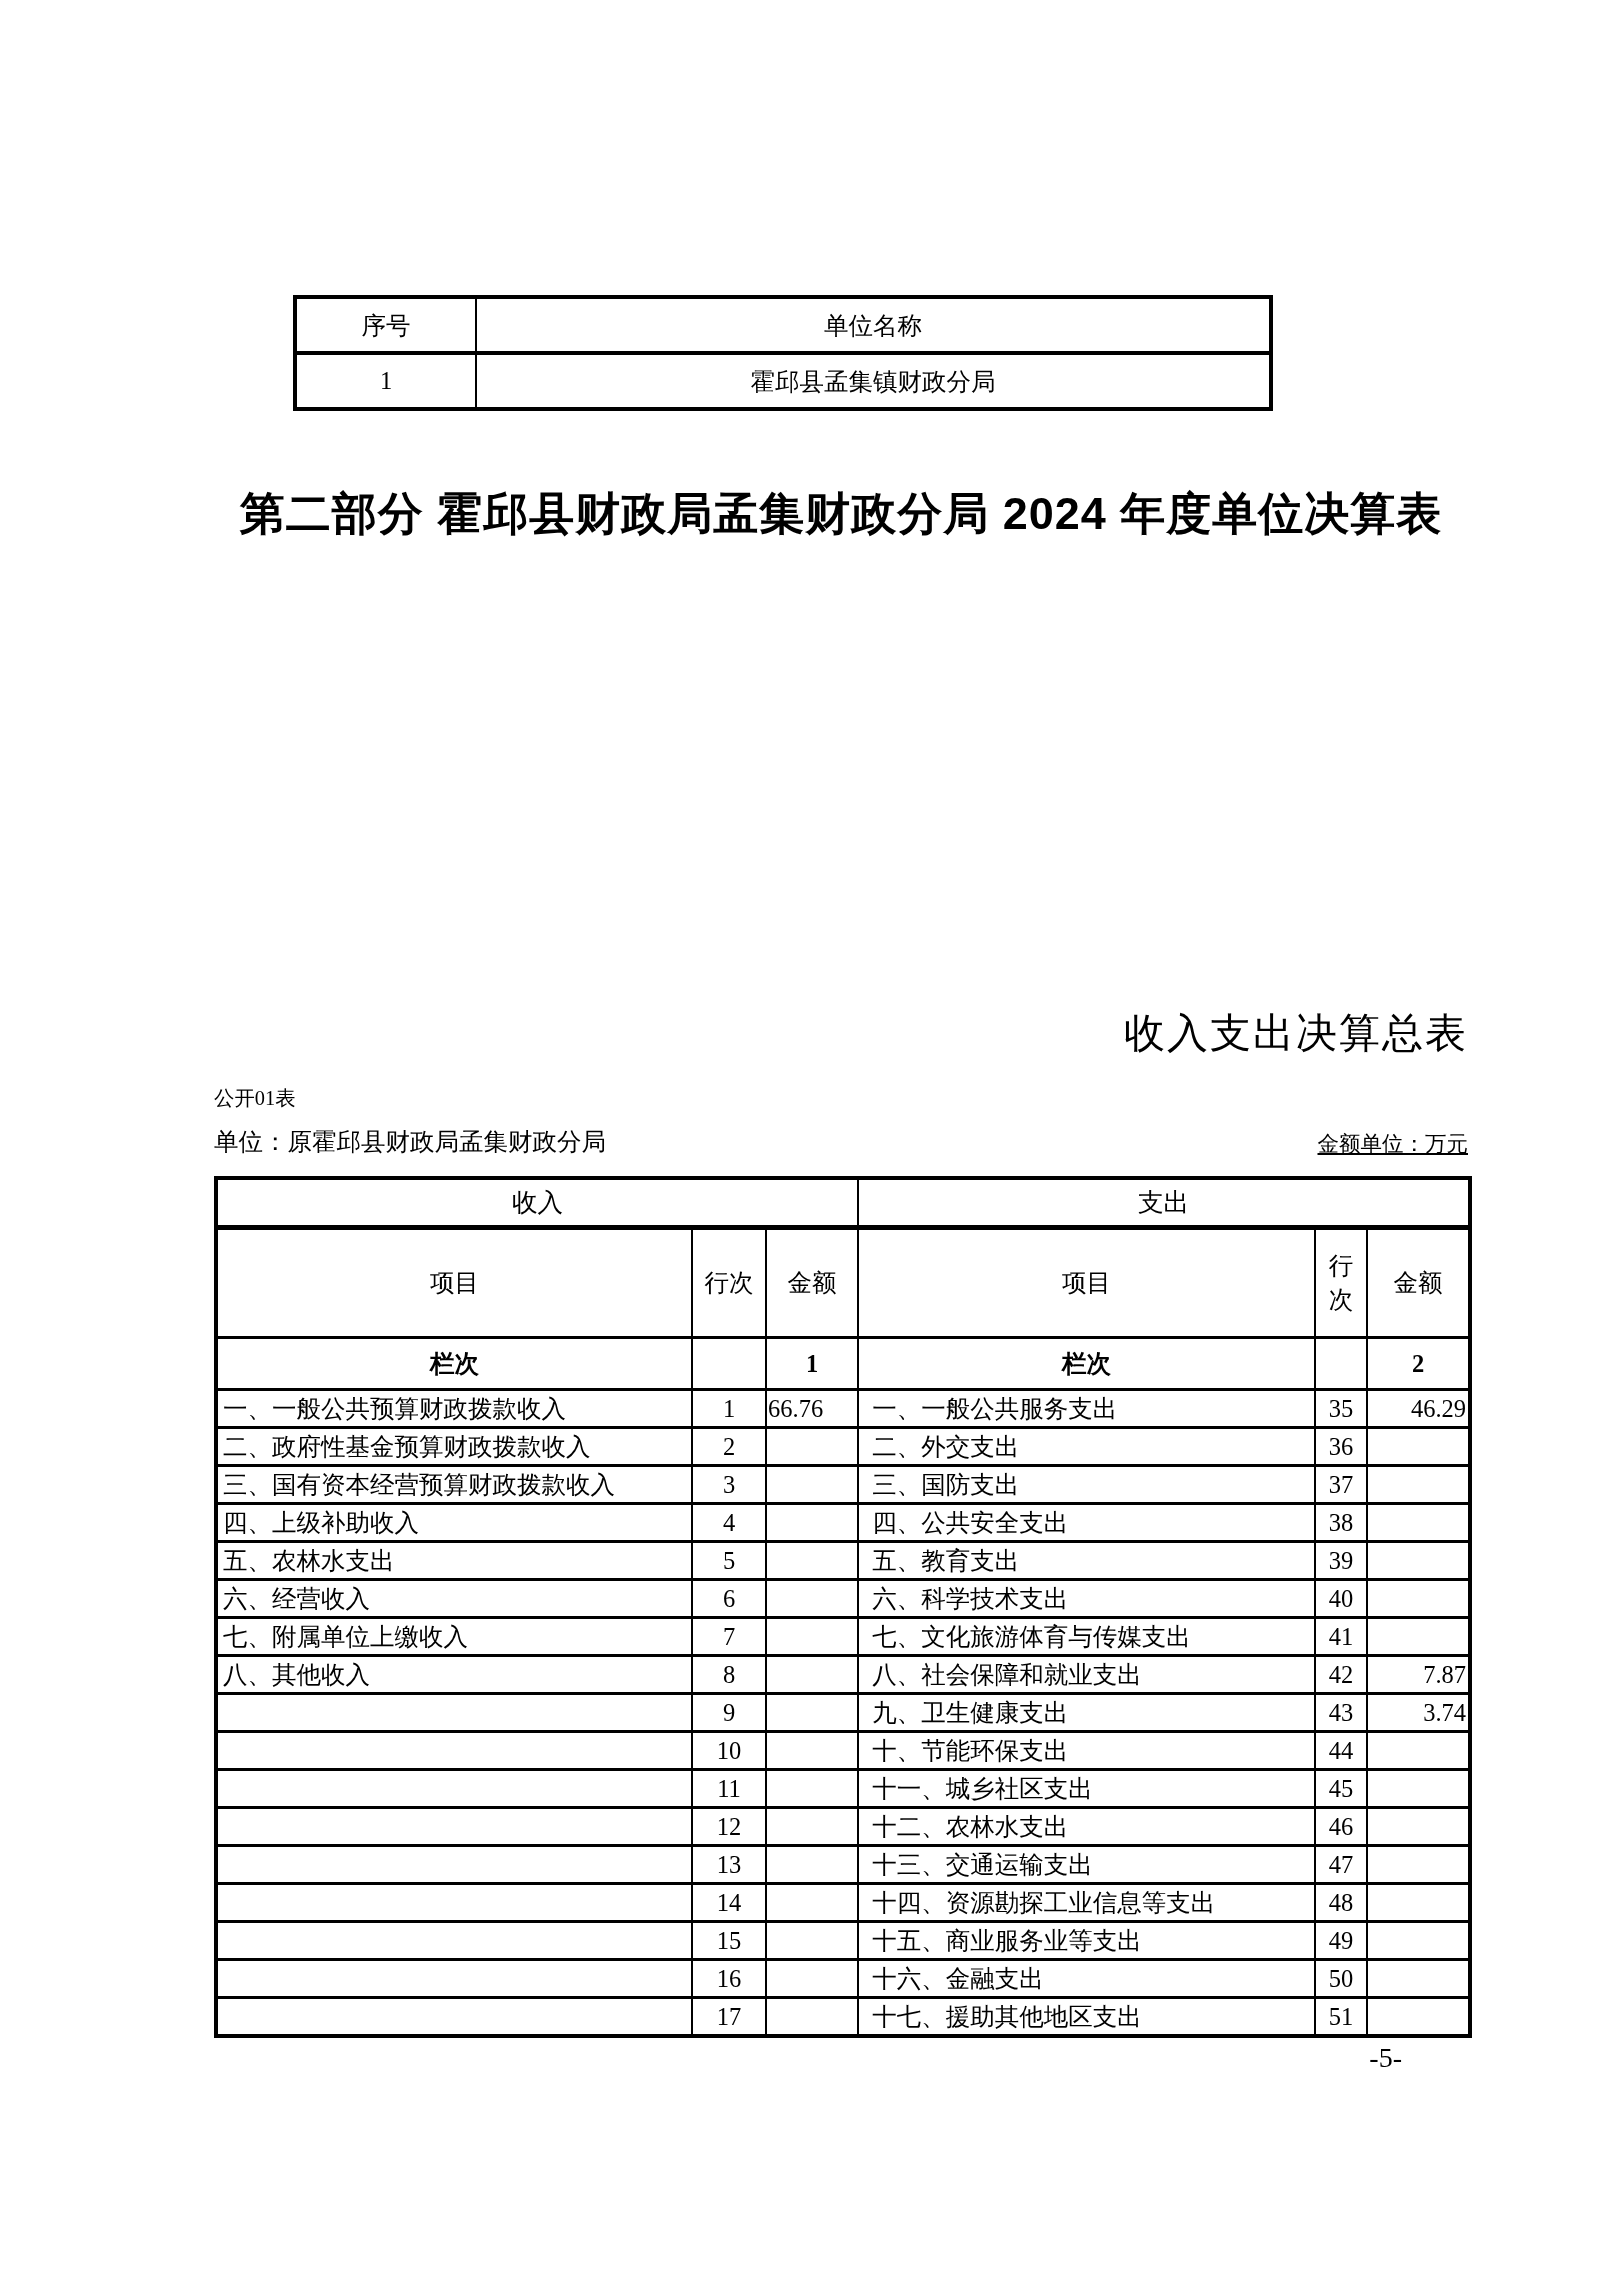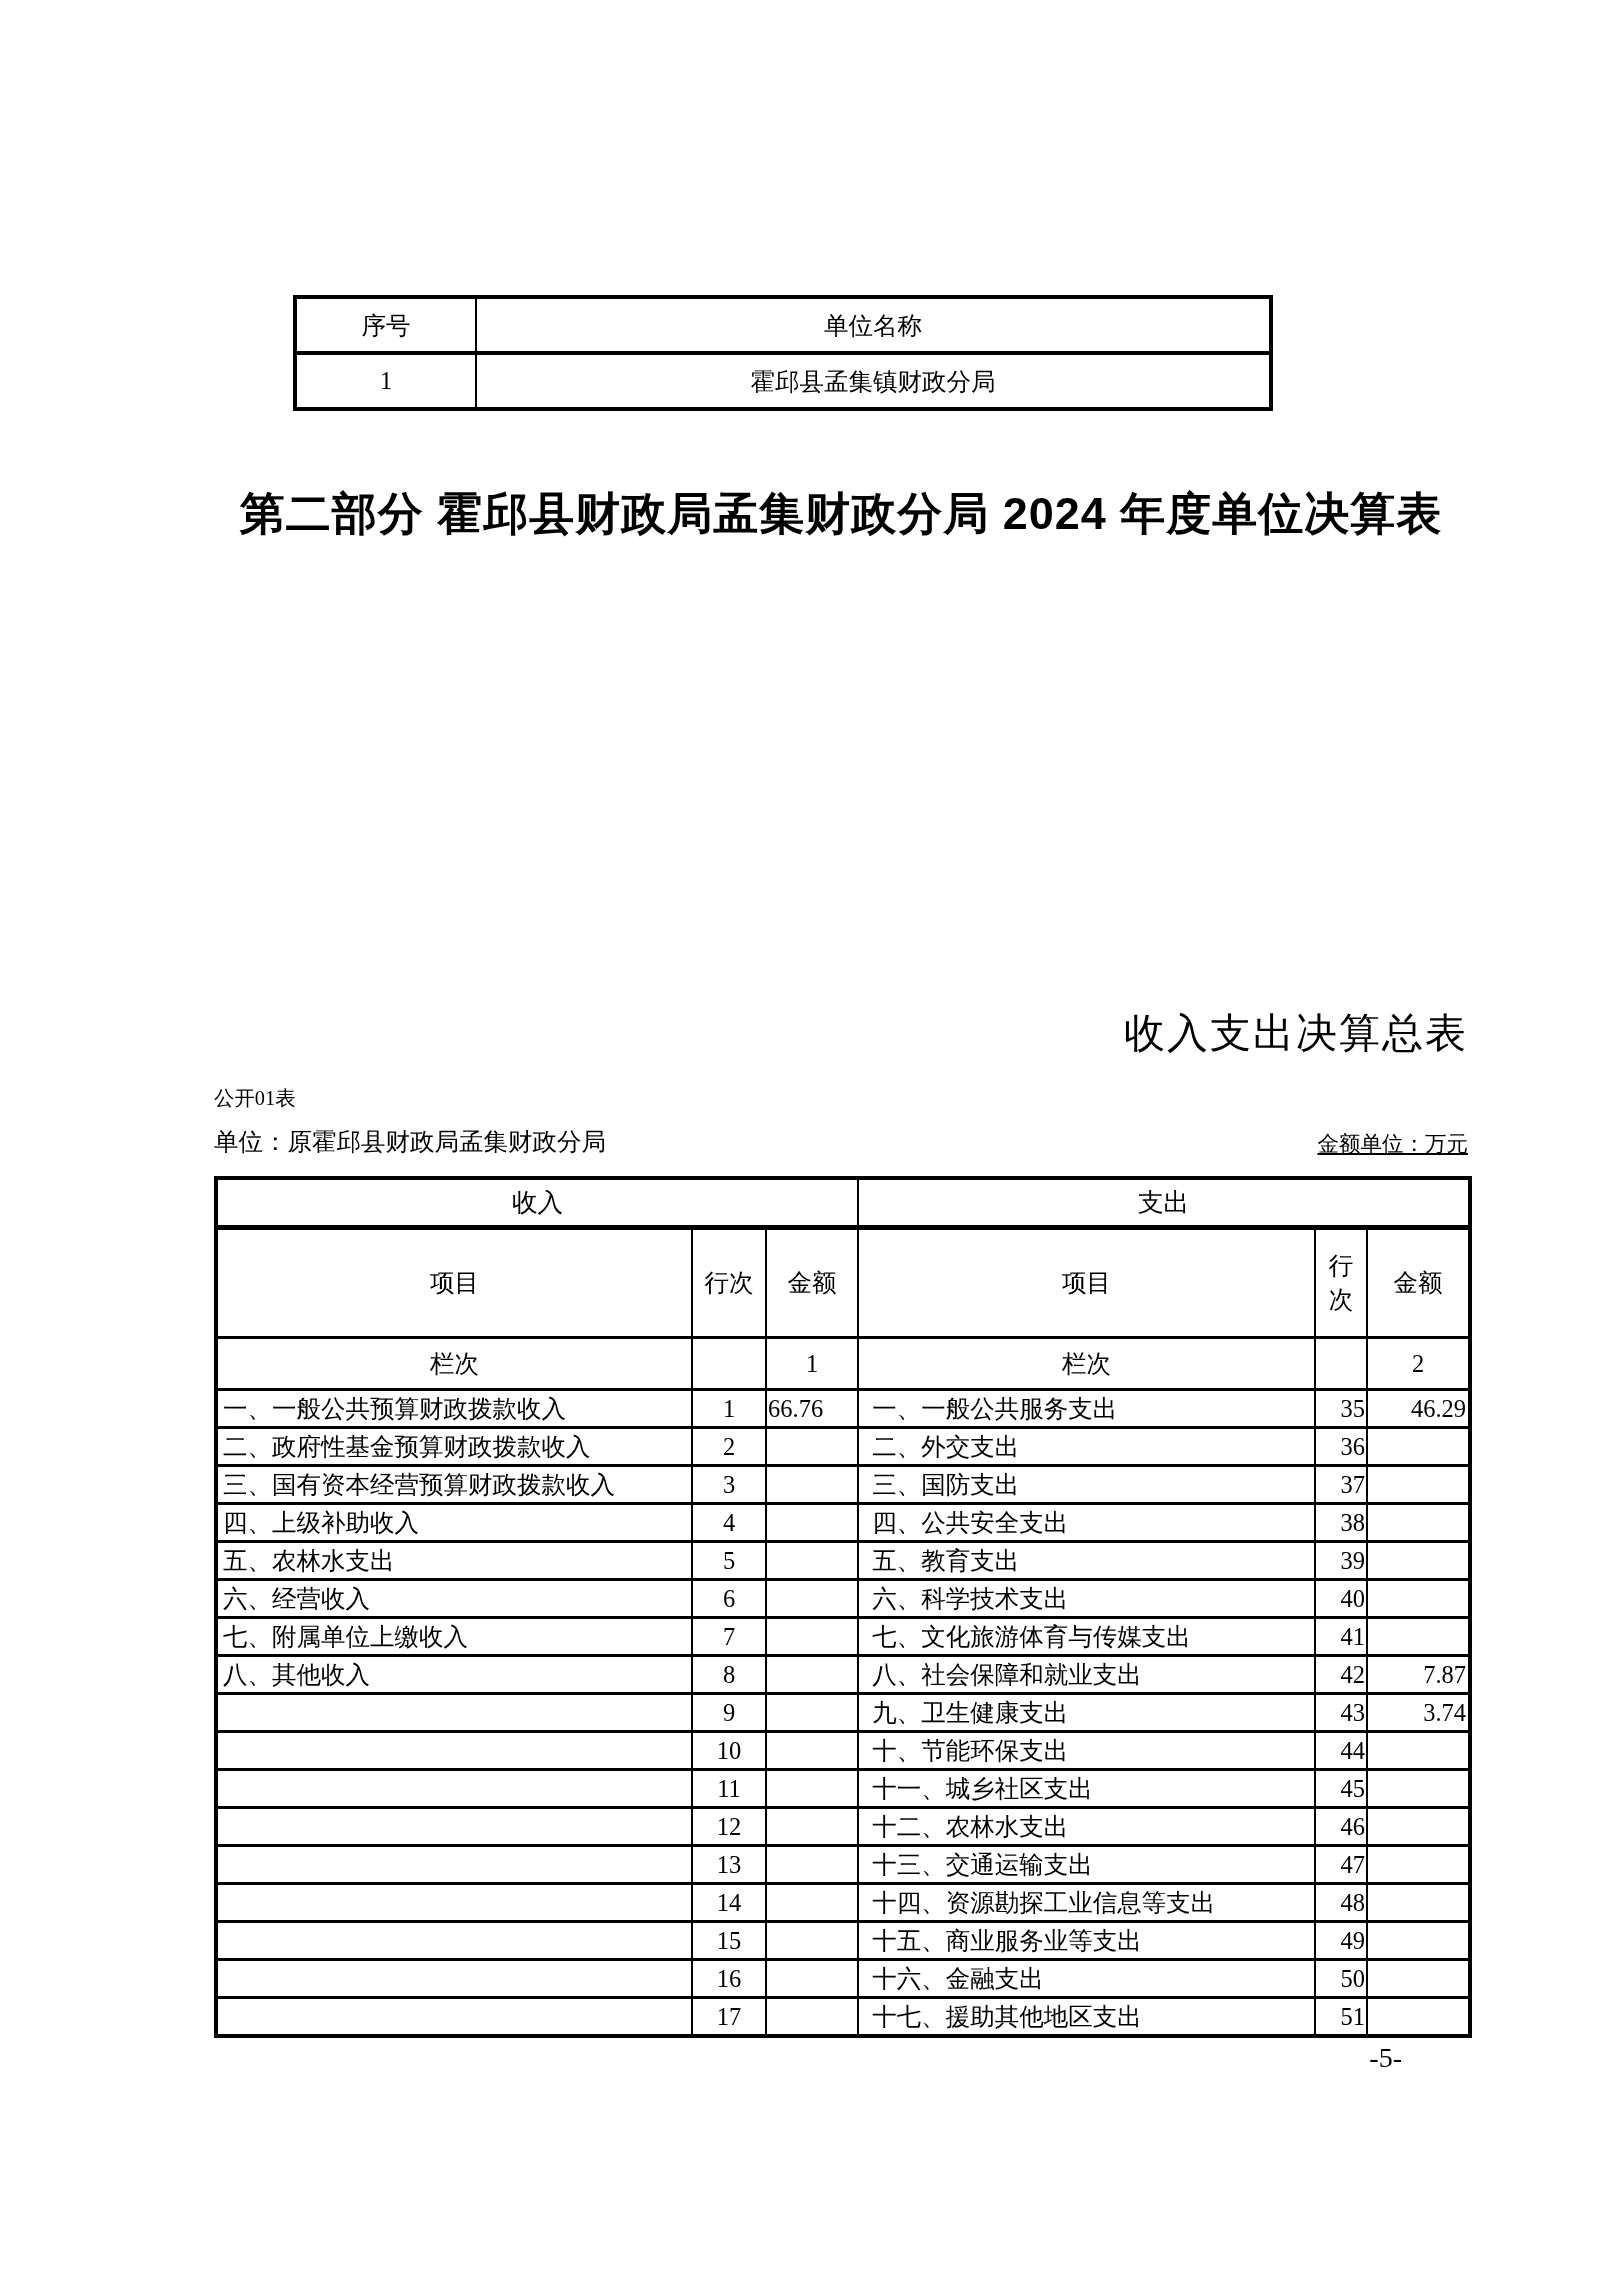--- a/index.html
+++ b/index.html
@@ -40,27 +40,27 @@
   .main-table{
     left:214px;top:1176px;width:1254px;border-collapse:collapse;table-layout:fixed;
     border:4.1px solid #000;
   }
   .main-table td{
     border:2px solid #000;border-top-width:3.6px;border-bottom-width:3.6px;
     vertical-align:middle;font-size:24.5px;overflow:hidden;
   }
   tr.h1 td{font-size:25.6px;text-align:center;height:43px;border-bottom-width:5.1px;}
   tr.h2 td{text-align:center;height:106px;word-break:break-all;line-height:34px;padding:0 3.1px;}
-  tr.h3 td{text-align:center;height:47px;}
+  tr.h3 td{text-align:center;height:47px;font-weight:bold;}
   tr.dr  td{height:30px;}
   .c1{text-align:left;padding-left:5.1px;}
   .c2{text-align:center;}
   .c3{padding-right:2px;}
   .c4{text-align:left;padding-left:13.3px;margin-left:44px;}
-  .c5{text-align:right;}
+  .c5{text-align:center;}
   .c6{text-align:right;padding-right:2px;}
 
   .page-num{
     left:214px;top:2042px;width:1254px;text-align:right;padding-right:66px;
     box-sizing:border-box;font-size:28px;
   }
 </style>
 </head>
 <body>
 

